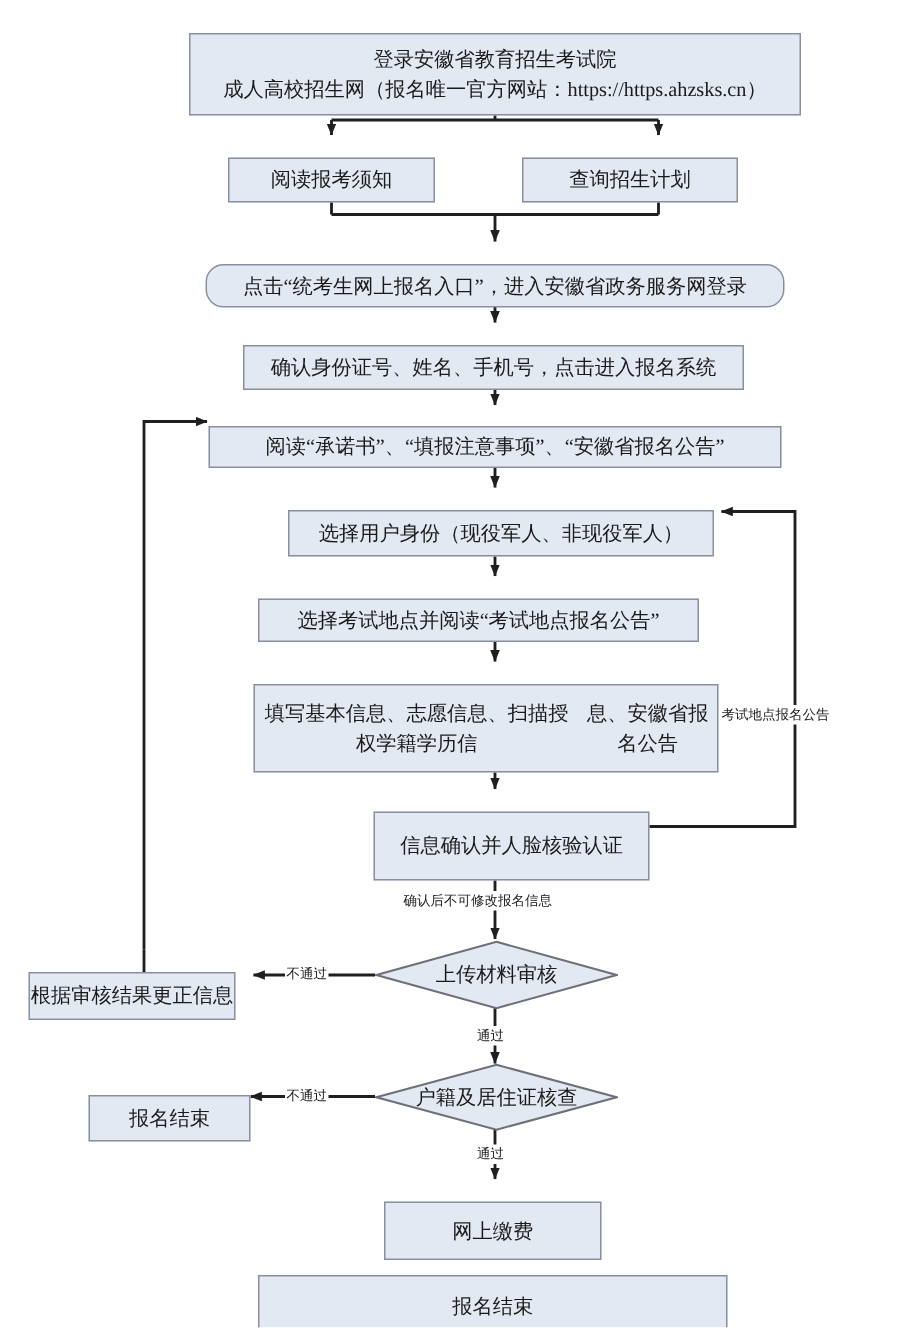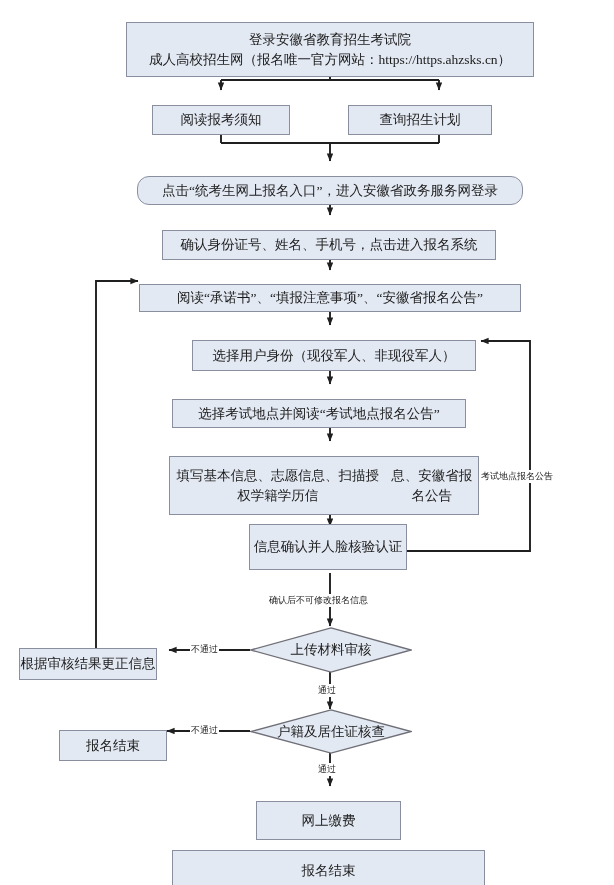--- a/index.html
+++ b/index.html
@@ -154,21 +154,21 @@
 
   <div class="node box fs-node" style="left:172px; top:385px; width:294px; height:29px;">
     <span class="dtext">选择考试地点并阅读“考试地点报名公告”</span>
   </div>
 
   <div class="node box fs-node" style="left:169px; top:442px; width:310px; height:59px; flex-direction:row;">
     <span>填写基本信息、志愿信息、扫描授权学籍学历信</span>
     <span>息、安徽省报名公告</span>
   </div>
 
-  <div class="node box fs-node" style="left:249px; top:510px; width:158px; height:46px;">
+  <div class="node box fs-node" style="left:249px; top:527px; width:184px; height:46px;">
     <span class="dtext">信息确认并人脸核验认证</span>
   </div>
 
   <div class="node diamond fs-node" style="left:250px; top:627px; width:162px; height:46px;">
     <svg class="dshape" viewBox="0 0 162 46" preserveAspectRatio="none">
       <polygon points="81,0.9 161.1,23 81,45.1 0.9,23" fill="#e3e9f3" stroke="#6f6f78" stroke-width="1.4" vector-effect="non-scaling-stroke"></polygon>
     </svg>
     <span class="dtext">上传材料审核</span>
   </div>
 

